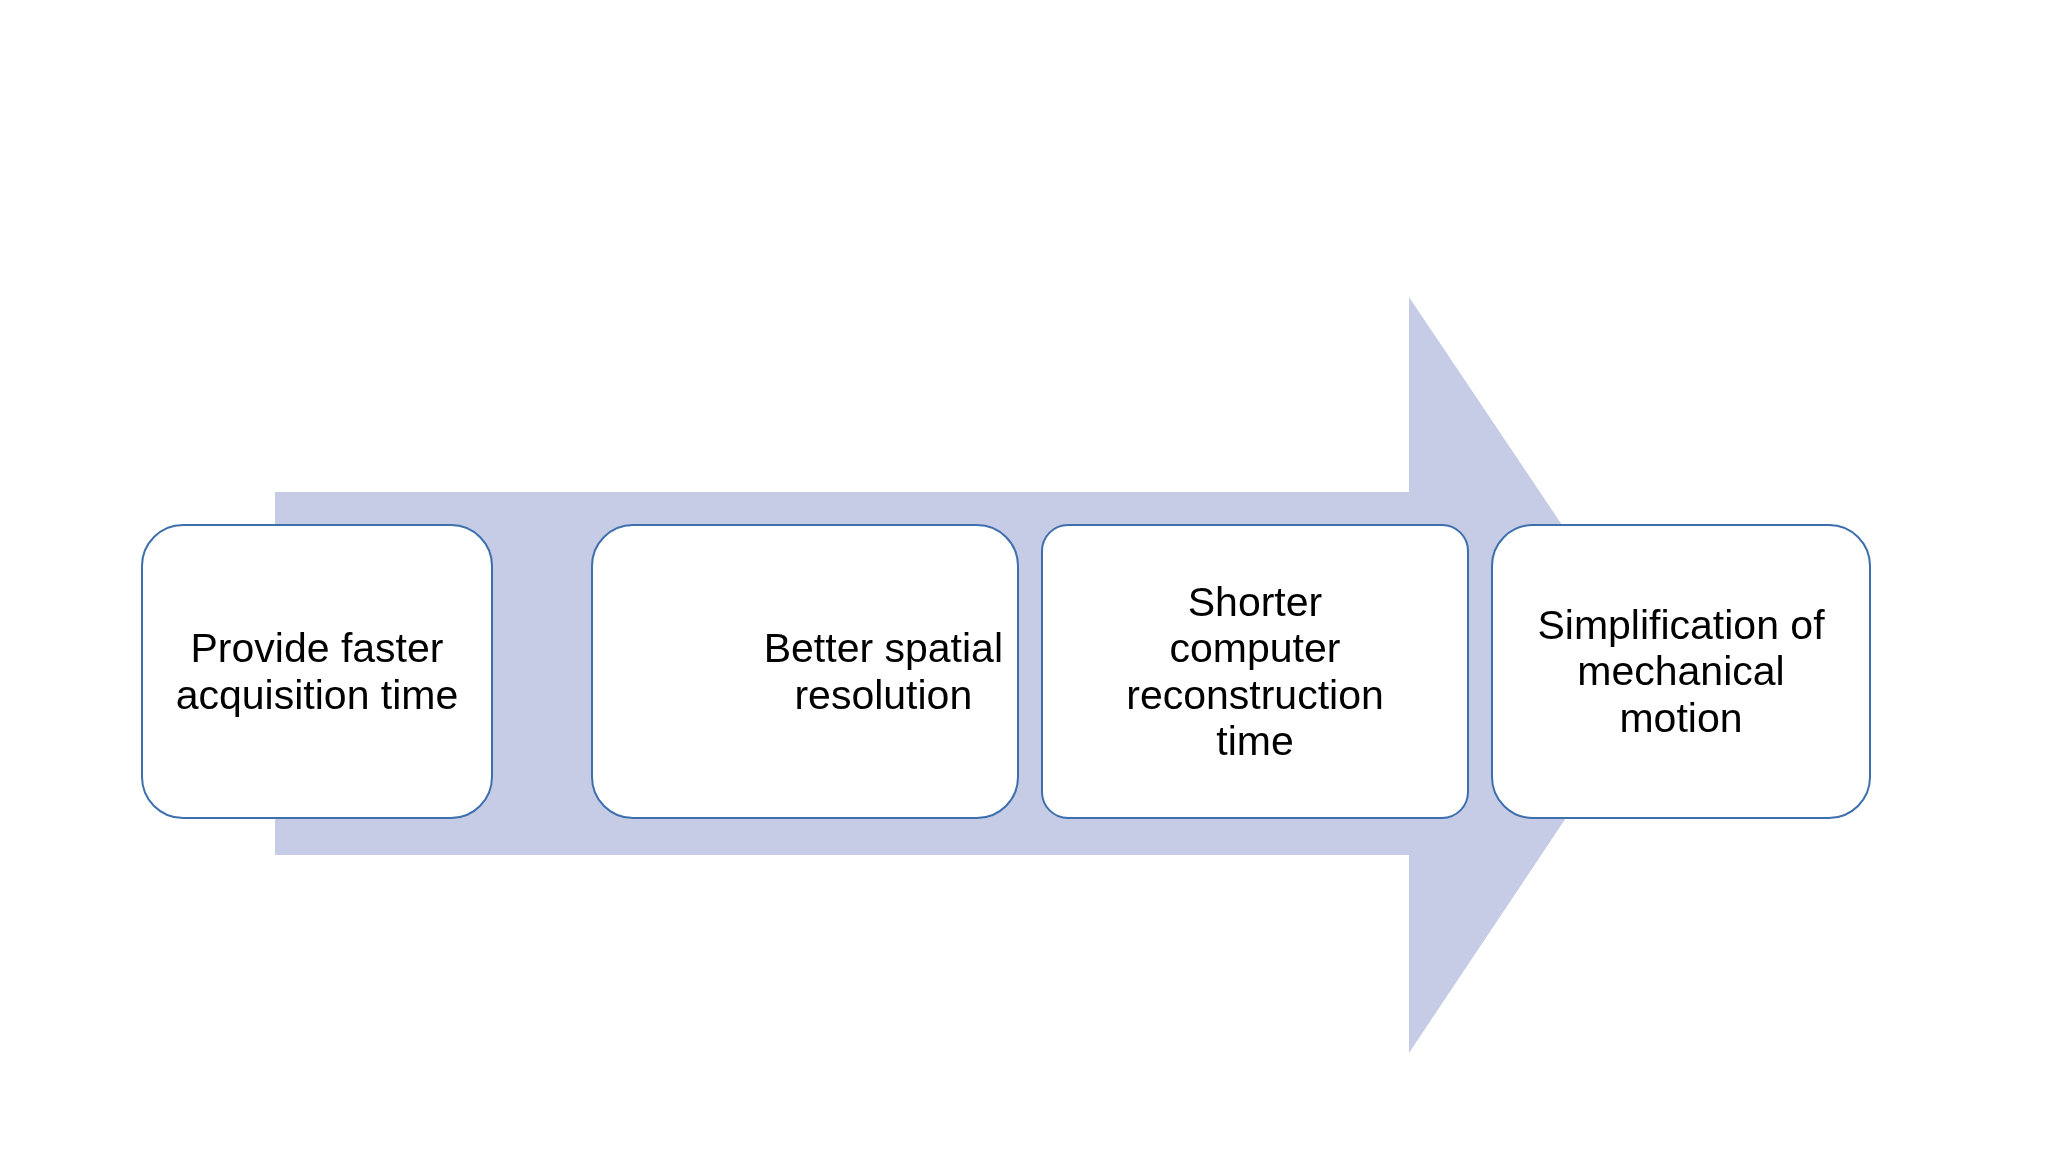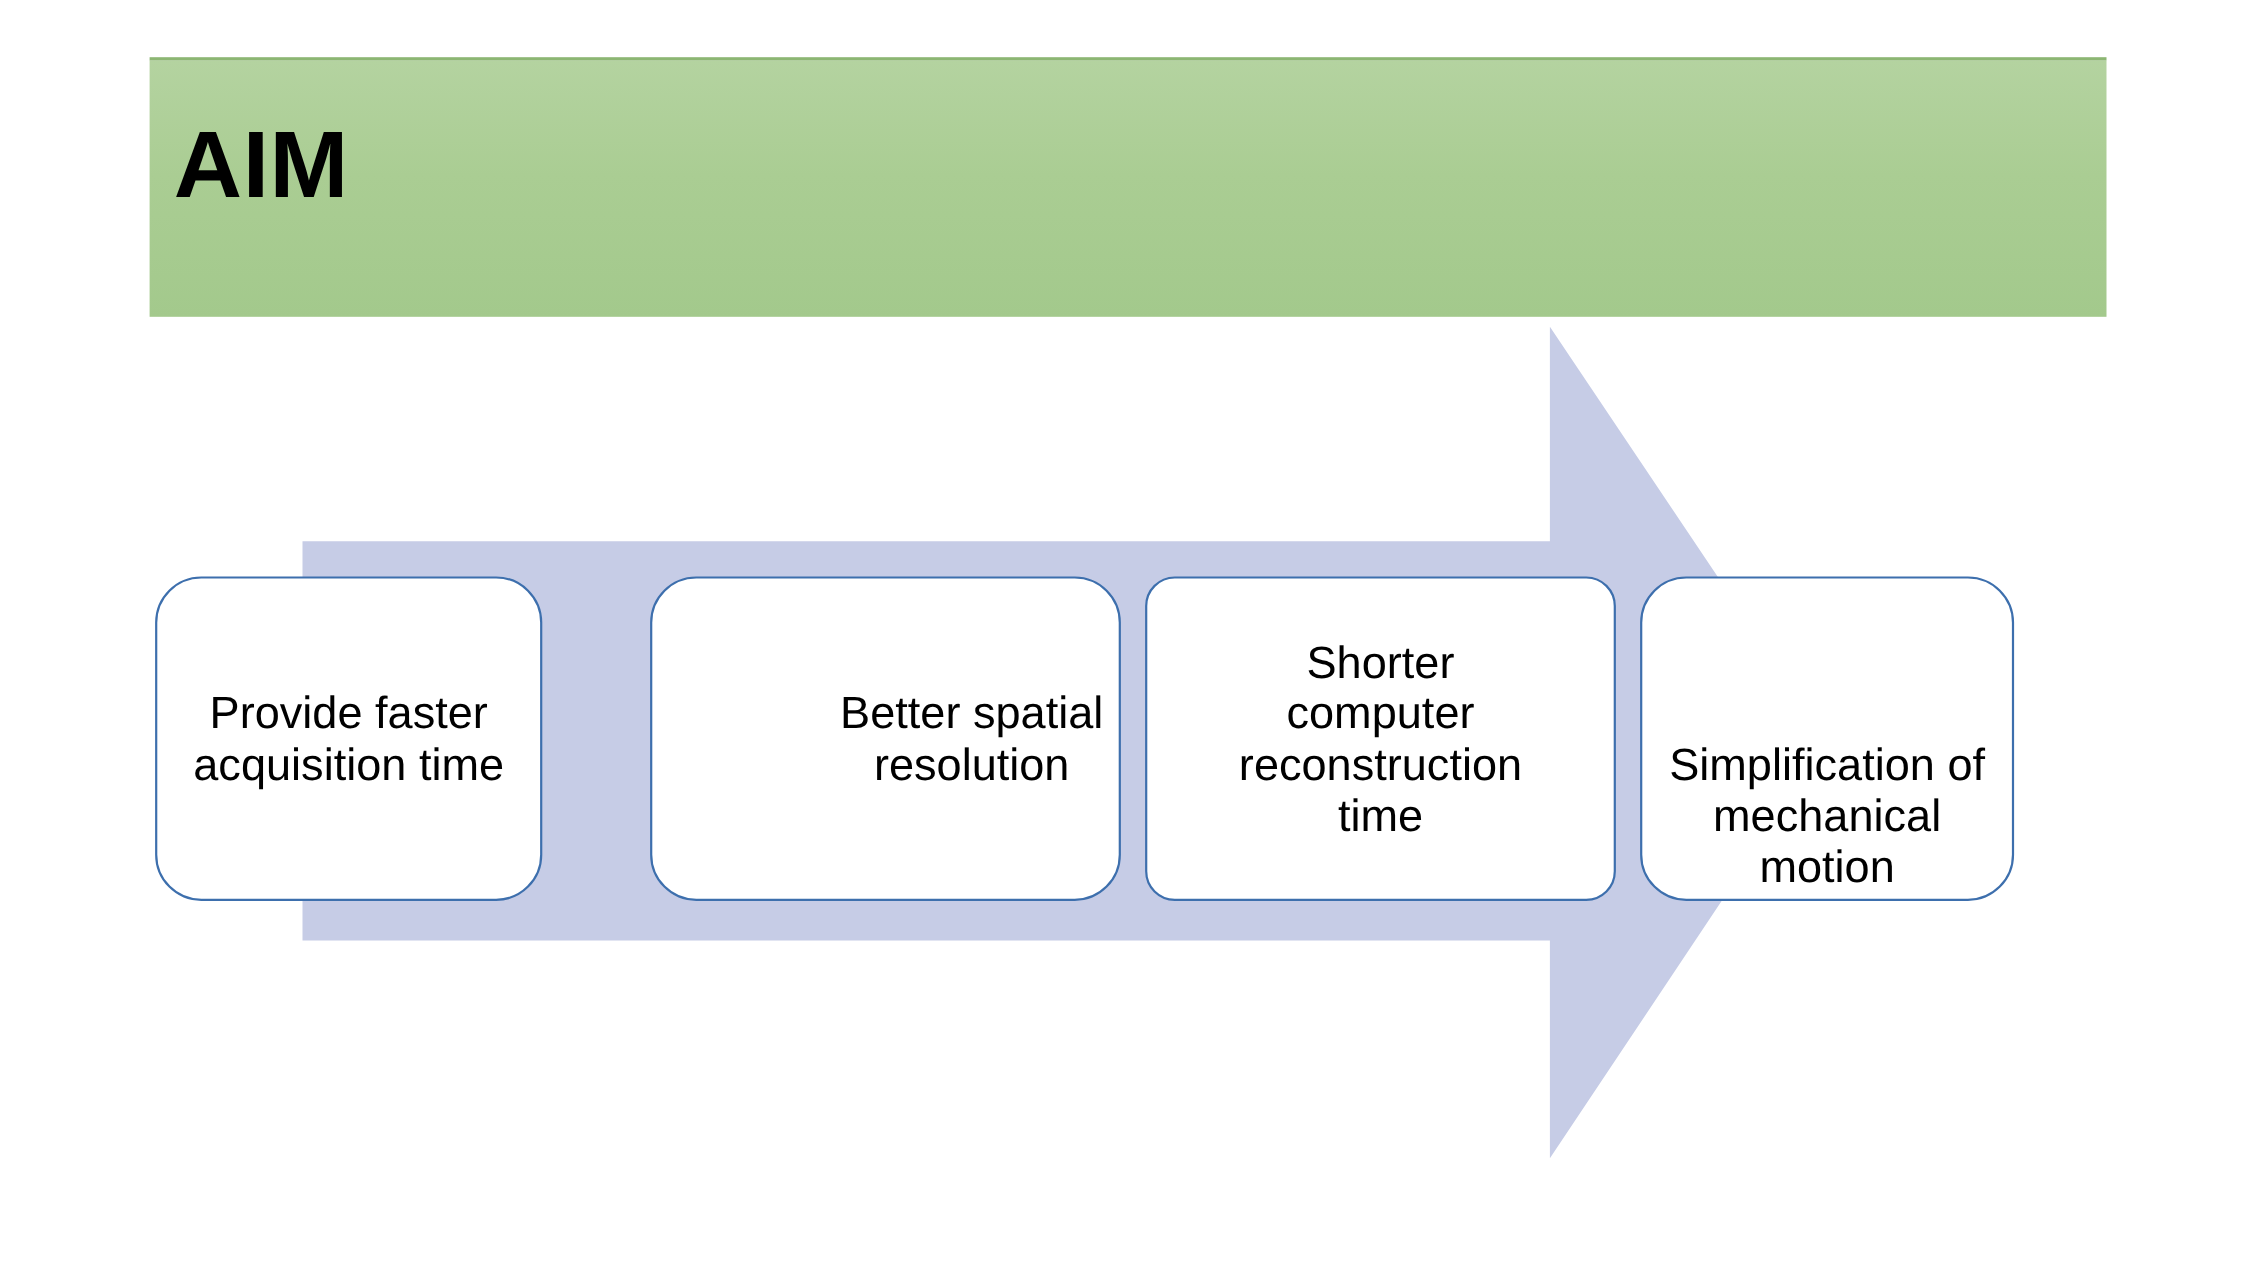--- a/index.html
+++ b/index.html
@@ -75,32 +75,29 @@
     font-size: 41px;
     line-height: 1.13;
     color: #000000;
     font-family: "Liberation Sans", sans-serif;
     white-space: pre-line;
   }
 
   .box-1 { left: 141px;  width: 352px; }
   .box-2 { left: 591px;  width: 428px; justify-content: flex-end; }
   .box-3 { left: 1041px; width: 428px; border-radius: 27px; }
-  .box-4 { left: 1491px; width: 340px; align-items: flex-end; }
+  .box-4 { left: 1491px; width: 380px; }
 
   .box-3 .box-text { font-size: 41px; }
 </style>
 </head>
 <body>
 
 <div class="slide">
 
-  <div class="title-banner">
-    <div class="title-text">AIM</div>
-  </div>
 
   <svg class="arrow-layer" viewBox="0 0 2048 1152" xmlns="http://www.w3.org/2000/svg">
     <polygon class="arrow-shape" points="275,492 1409,492 1409,297 1662,674 1409,1053 1409,855 275,855"></polygon>
   </svg>
 
   <div class="box box-1">
     <div class="box-text">Provide faster
 acquisition time</div>
   </div>
 

